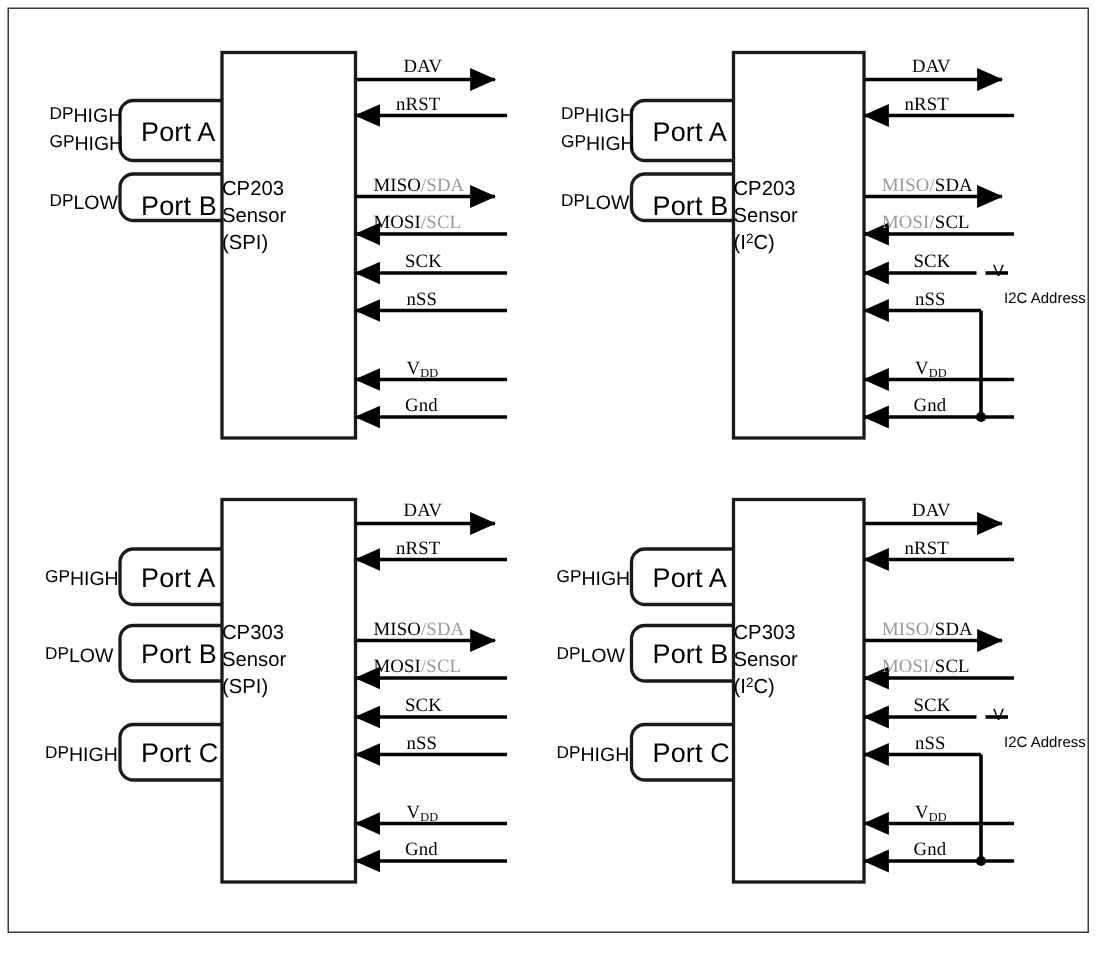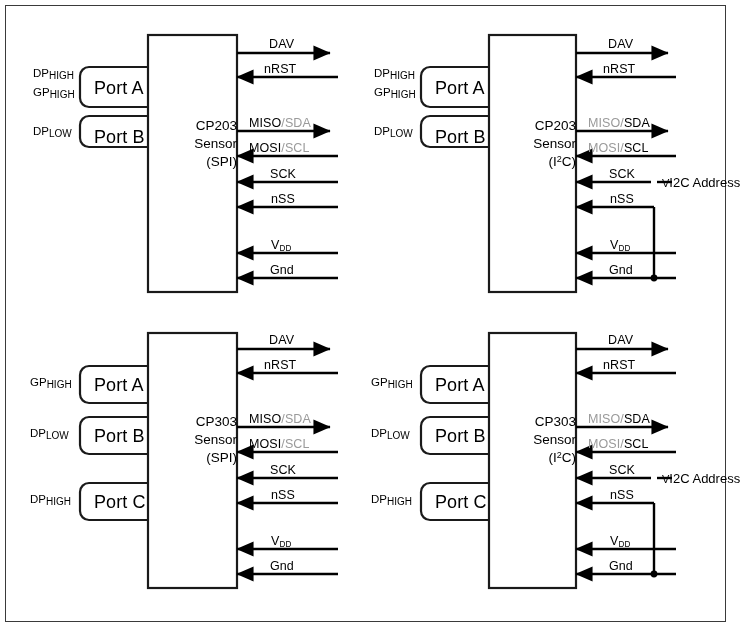--- a/index.html
+++ b/index.html
@@ -62,62 +62,63 @@
   .lbl {
     position: absolute;
     font-family: "Liberation Sans", sans-serif;
     color: #000000;
     white-space: nowrap;
     line-height: 1;
   }
   .sig-label {
     font-size: 12.5px;
     letter-spacing: 0.1px;
+    font-family: Liberation Serif, serif;
   }
   .sig-label .gray { color: #9a9a9a; }
   .sig-label .blk { color: #000000; }
   .port-label {
     font-size: 18px;
     letter-spacing: 0.1px;
   }
   .side-label {
     font-size: 11.5px;
     letter-spacing: 0px;
   }
   .side-label sub {
-    font-size: 10px;
+    font-size: 13px;
     vertical-align: baseline;
     position: relative;
     top: 1.5px;
   }
   .chip-label {
     font-size: 13.5px;
-    text-align: right;
+    text-align: left;
     line-height: 1.33;
   }
   .chip-label sup {
     font-size: 9px;
     vertical-align: baseline;
     position: relative;
     top: -4px;
   }
   .vdd sub {
     font-size: 8.2px;
     vertical-align: baseline;
     position: relative;
     top: 1.5px;
   }
   .vaddr {
     font-size: 11px;
   }
   .vaddr sub {
-    font-size: 13px;
+    font-size: 10px;
     vertical-align: baseline;
     position: relative;
-    top: 0;
+    top: 18px;
   }
 </style>
 </head>
 <body>
 
 <div id="figure">
 
   <div id="frame"></div>
 
   <svg class="diagram" viewBox="0 0 740 638">

